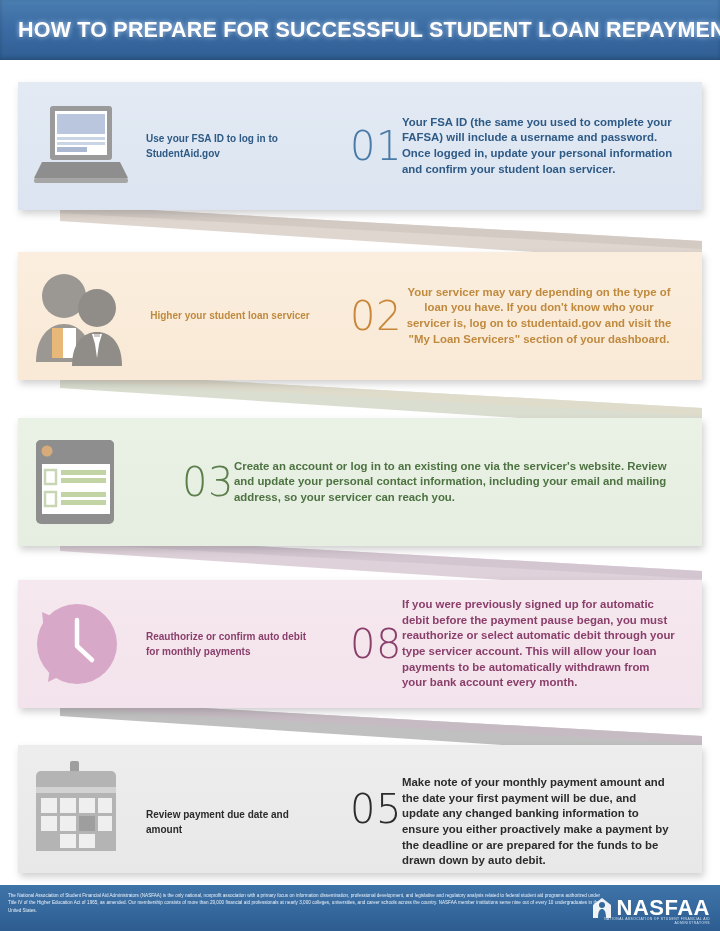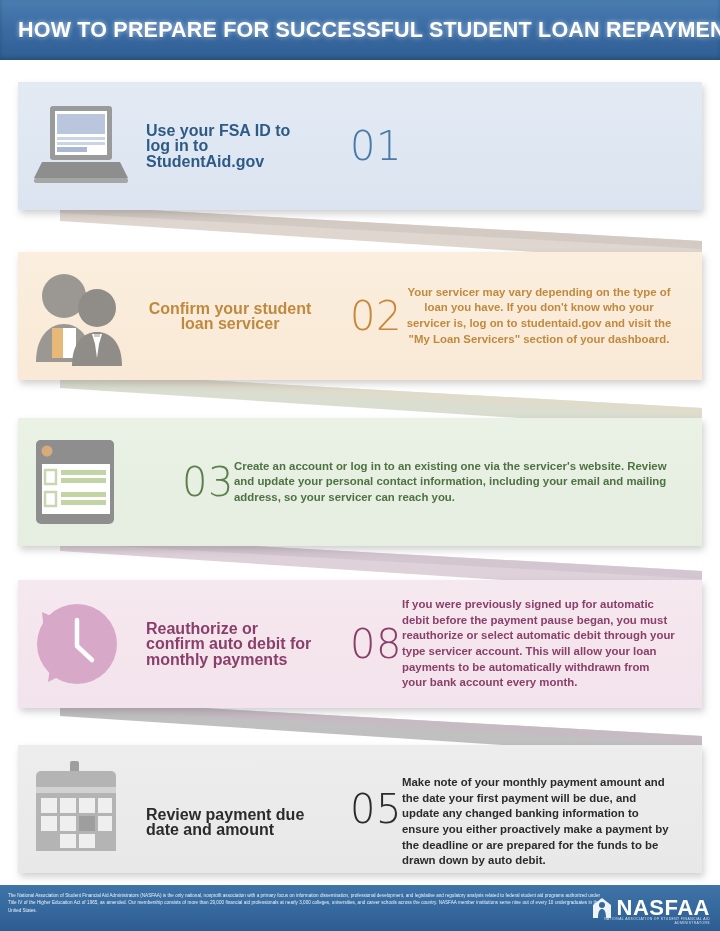--- a/index.html
+++ b/index.html
@@ -81,21 +81,21 @@
     position: absolute;
     left: 12px;
     top: 50%;
     transform: translateY(-50%);
     width: 104px;
     height: 100px;
   }
   .heading-cell {
     width: 168px;
     min-width: 168px;
-    font-size: 16px;
+    font-size: 10px;
     font-weight: bold;
     line-height: 15.5px;
   }
   .num-cell {
     width: 88px;
     min-width: 88px;
     text-align: right;
     font-size: 40px;
     font-weight: 300;
     letter-spacing: 0.5px;
@@ -223,40 +223,41 @@
             <rect x="27" y="41" width="48" height="3" fill="#c9d4e5"></rect>
             <rect x="27" y="46" width="48" height="3" fill="#c9d4e5"></rect>
             <rect x="27" y="51" width="30" height="5" fill="#aab8d2"></rect>
             <path d="M12 66 L90 66 L98 82 L4 82 Z" fill="#8e8e8e"></path>
             <rect x="4" y="82" width="94" height="5" rx="2" fill="#a6a6a6"></rect>
           </svg>
         </div>
       </div>
       <div class="heading-cell">Use your FSA ID to log in to StudentAid.gov</div>
       <div class="num-cell">01</div>
+      <div class="body-cell">Your FSA ID (the same you used to complete your FAFSA) will include a username and password. Once logged in, update your personal information and confirm your student loan servicer.</div>
     </div>
   </div>
 
   <div class="panel p2" style="top:252px;height:128px;">
     <div class="panel-inner">
       <div class="icon-cell">
         <div class="icon-wrap">
           <svg width="104" height="100" viewBox="0 0 104 100">
             <circle cx="34" cy="30" r="22" fill="#9b9893"></circle>
             <path d="M6 96 C6 70 20 58 34 58 C48 58 62 70 62 96 Z" fill="#9b9893"></path>
             <rect x="22" y="62" width="11" height="30" fill="#e7b878"></rect>
             <rect x="33" y="62" width="13" height="30" fill="#ffffff"></rect>
             <circle cx="67" cy="42" r="19" fill="#908d88"></circle>
             <path d="M42 100 C42 76 54 66 67 66 C80 66 92 76 92 100 Z" fill="#908d88"></path>
             <polygon points="62,68 72,68 69,78 67,92 65,78" fill="#ffffff"></polygon>
             <rect x="64" y="68" width="6" height="3" fill="#cfcbc4"></rect>
           </svg>
         </div>
       </div>
-      <div class="heading-cell">Confirm your student loan servicer</div>
+      <div class="heading-cell">Higher your student loan servicer</div>
       <div class="num-cell">02</div>
       <div class="body-cell">Your servicer may vary depending on the type of loan you have. If you don't know who your servicer is, log on to studentaid.gov and visit the "My Loan Servicers" section of your dashboard.</div>
     </div>
   </div>
 
   <div class="panel p3" style="top:418px;height:128px;">
     <div class="panel-inner">
       <div class="icon-cell">
         <div class="icon-wrap">
           <svg width="104" height="100" viewBox="0 0 104 100">

